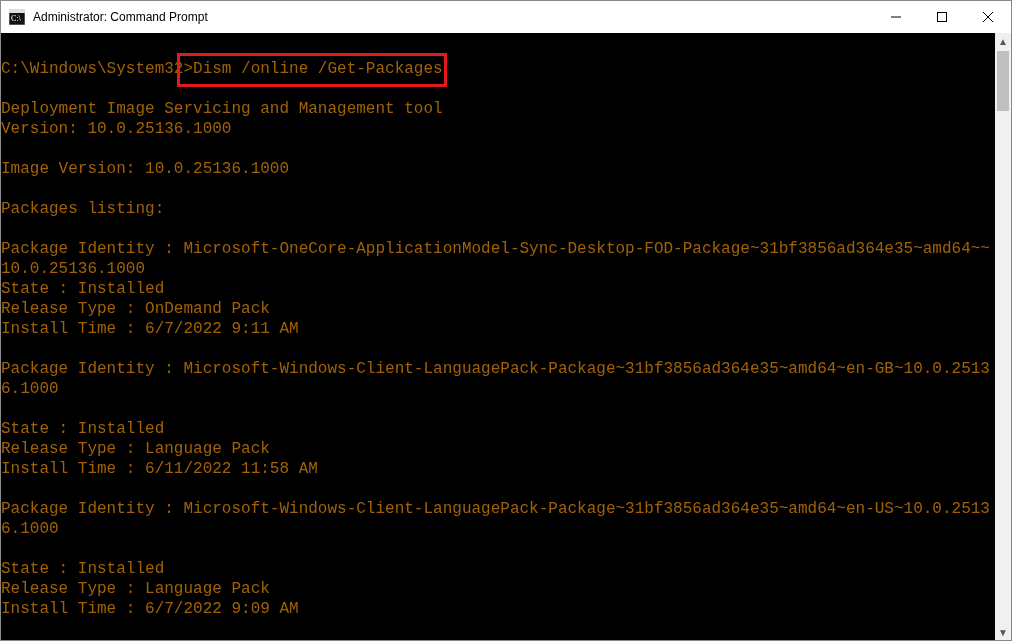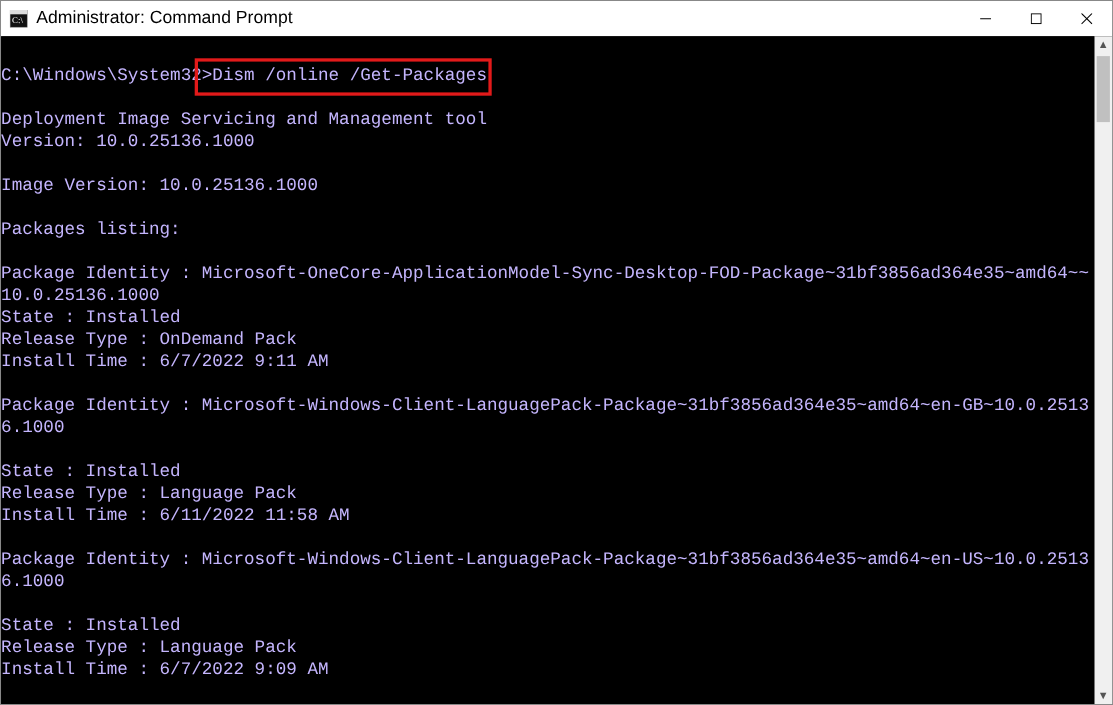--- a/index.html
+++ b/index.html
@@ -20,21 +20,21 @@
     }
     .titlebar .app-icon {
       width: 16px;
       height: 16px;
       margin-right: 8px;
       display: flex;
       align-items: center;
       justify-content: center;
     }
     .titlebar .title {
-      font-size: 16px;
+      font-size: 12px;
       color: #000;
       flex: 1;
     }
     .win-controls {
       display: flex;
       height: 100%;
     }
     .win-btn {
       width: 46px;
       height: 32px;
@@ -47,21 +47,21 @@
     .terminal-wrap {
       position: relative;
       width: 100%;
       height: calc(100% - 32px);
       background: #000;
       display: flex;
     }
     .terminal {
       flex: 1;
       background: #000;
-      color: #c4b5fd;
+      color: #a16207;
       font-family: Consolas, "Courier New", monospace;
       font-size: 16px;
       line-height: 20px;
       white-space: pre-wrap;
       word-break: break-all;
       padding: 6px 0 0 0;
       overflow: hidden;
     }
     .highlight-box {
       position: absolute;

